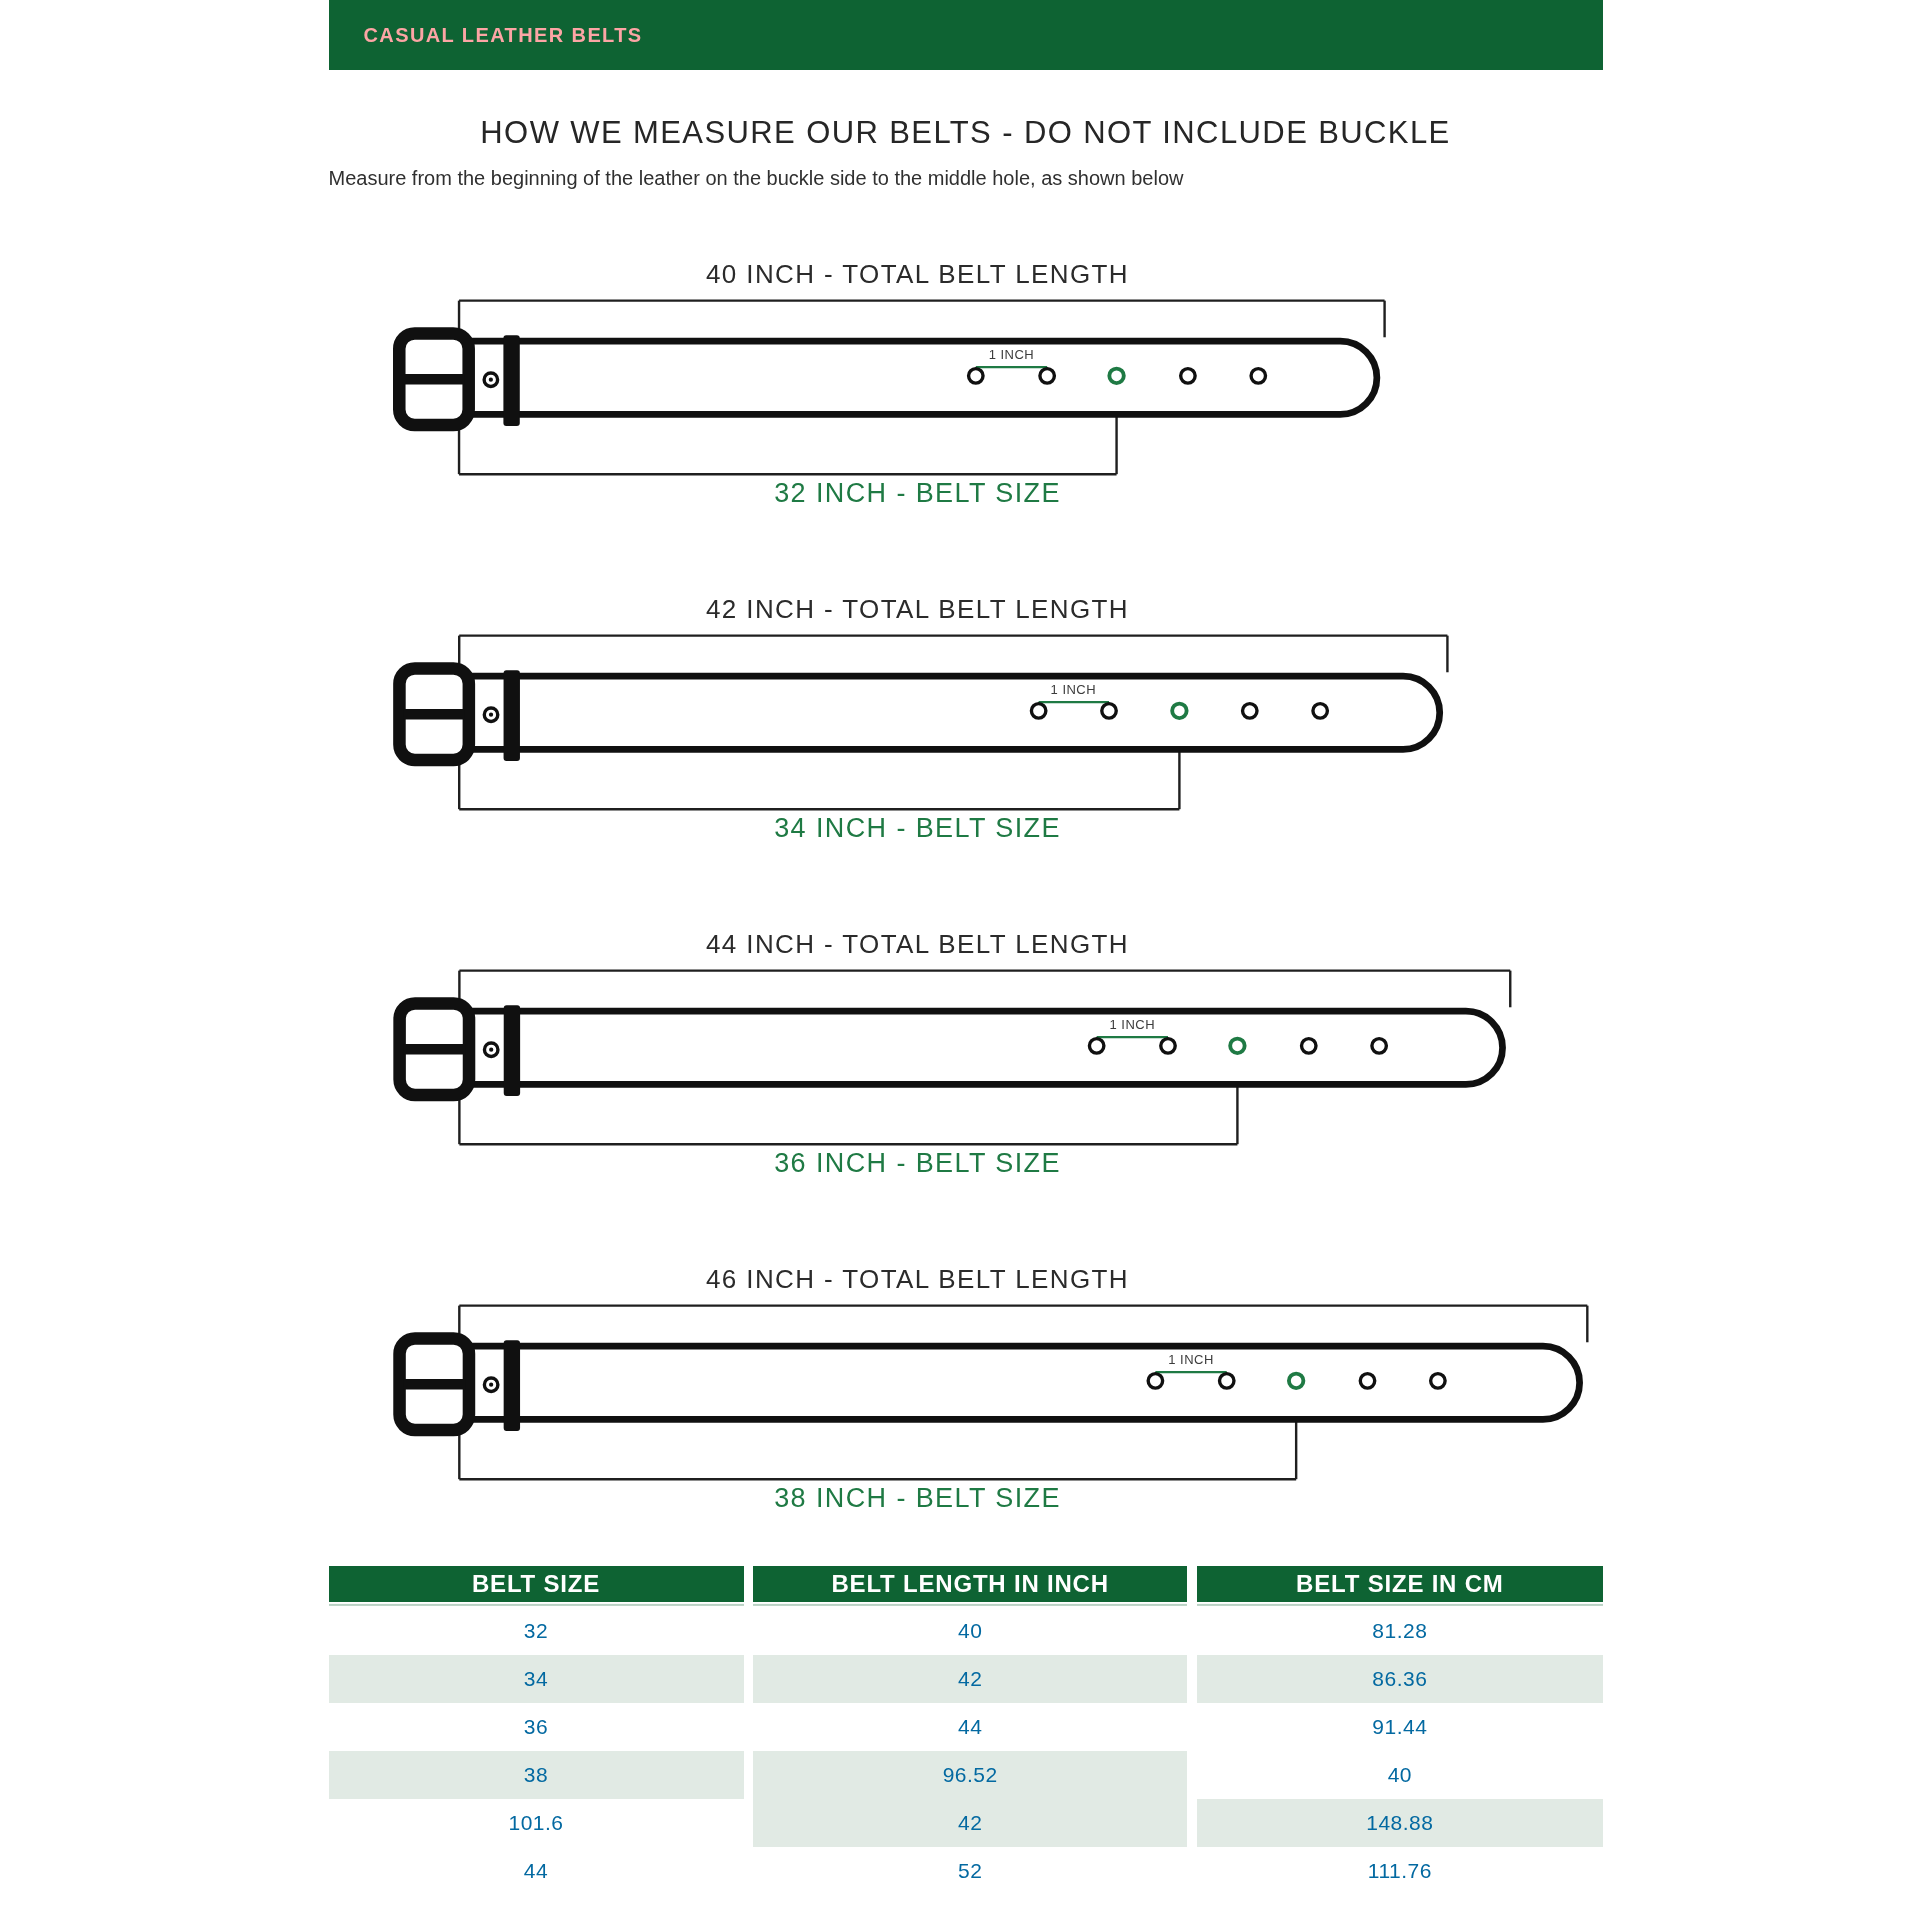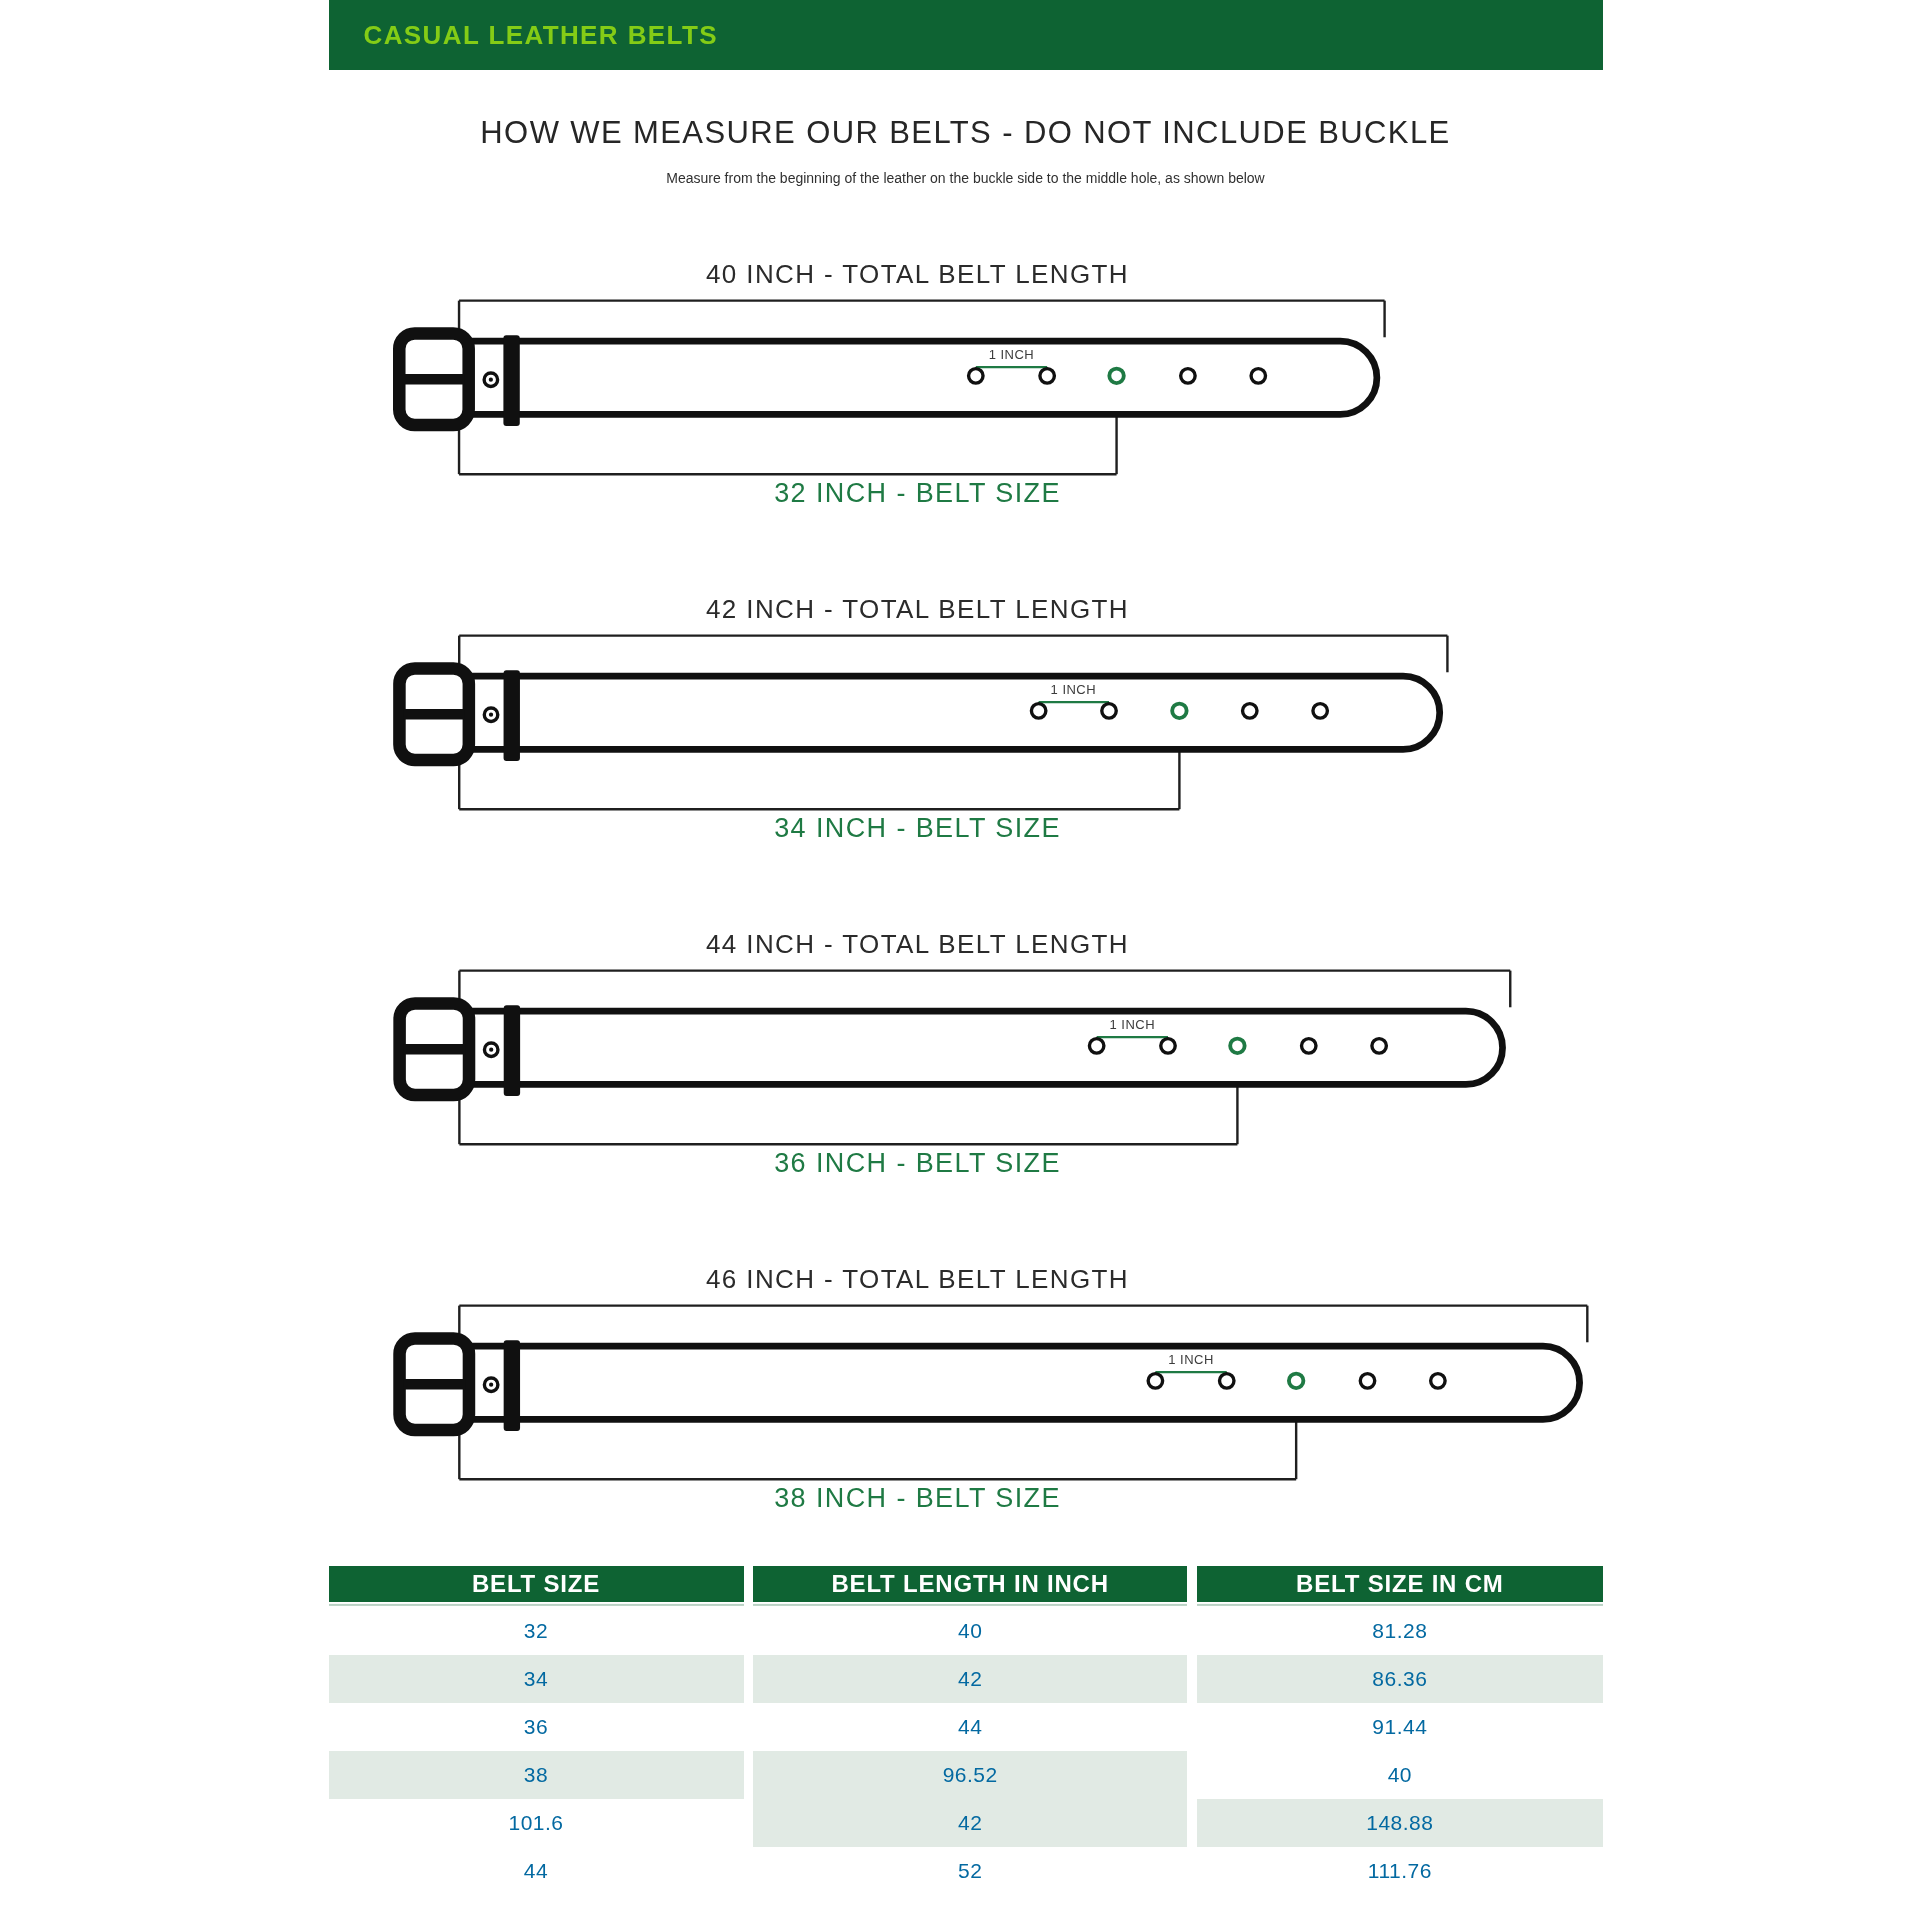--- a/index.html
+++ b/index.html
@@ -12,28 +12,28 @@
   body{
     width:1931px;height:1931px;margin:0;background:#ffffff;
     font-family:"Liberation Sans",sans-serif;
   }
   .page{width:1274px;margin:0 auto;}
   
   .topbar{
     width:1274px;height:70px;background:var(--green);
     display:flex;align-items:center;padding-left:35px;
   }
-  .topbar span{color:#84cc16;font-size:26px;font-weight:bold;letter-spacing:1.4px;}
+  .topbar span{color:#fca5a5;font-size:20px;font-weight:bold;letter-spacing:1.4px;}
   
   .page-title{
     margin:44px 0 0;text-align:center;font-size:31px;font-weight:400;
     color:#262626;letter-spacing:1.4px;line-height:37px;
   }
   .page-subtitle{
-    margin:13.5px 0 0;text-align:center;font-size:14px;font-weight:400;
+    margin:13.5px 0 0;font-size:20px;font-weight:400;
     color:#303030;line-height:27px;
   }
   
   .belt-block{margin-top:85px;}
   .belt-block.first{margin-top:66px;}
   .belt-title{
     width:1178px;text-align:center;font-size:26px;color:#2b2b2b;
     letter-spacing:1.4px;line-height:33px;
   }
   .belt-svg{display:block;margin-left:64px;}

